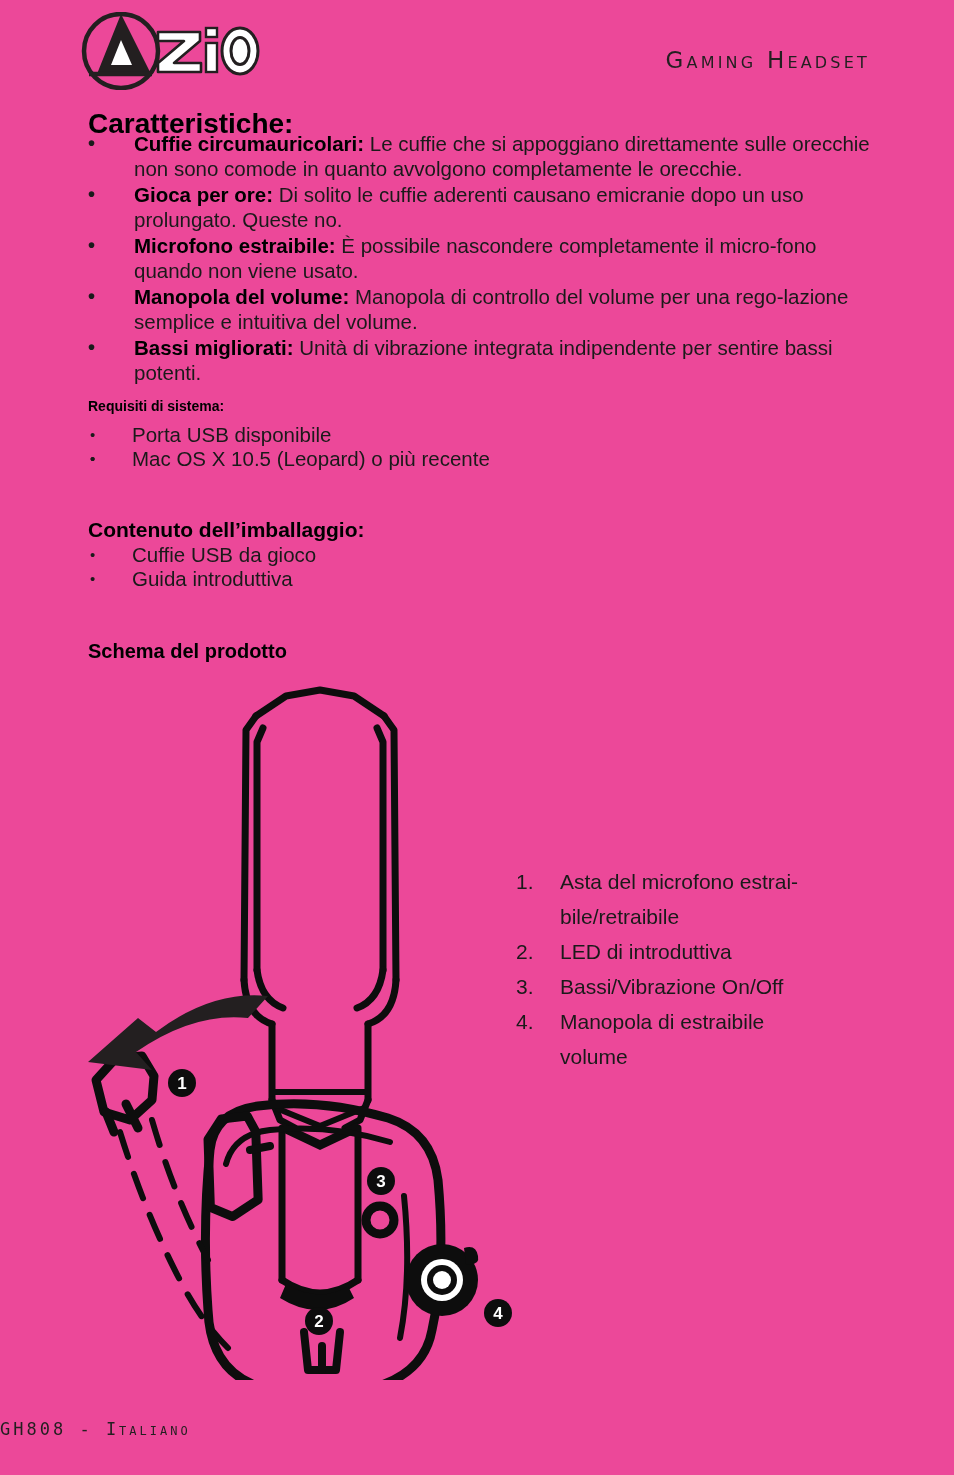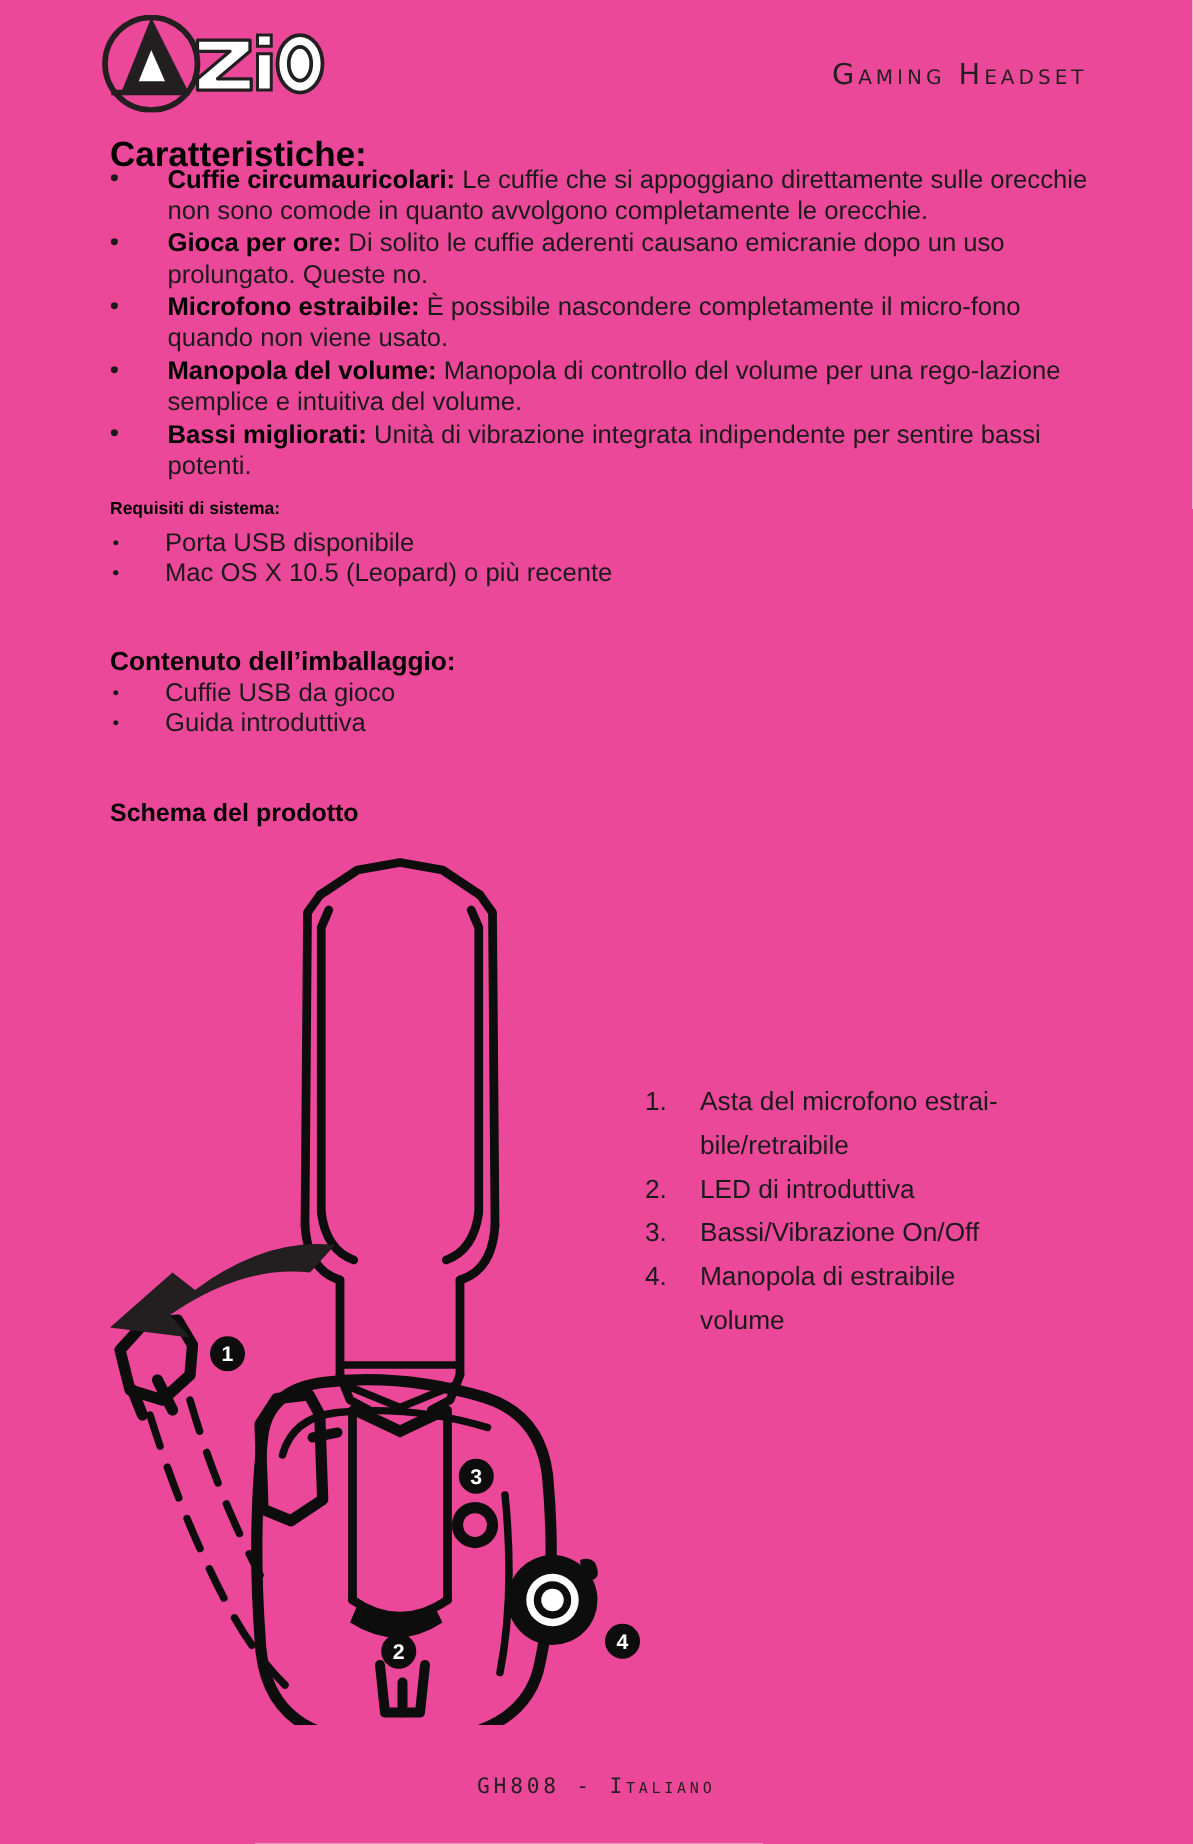--- a/index.html
+++ b/index.html
@@ -167,21 +167,20 @@
     width: 520px;
     height: 700px;
   }
 
   
   .footer {
     position: absolute;
     left: 0;
     bottom: 36px;
     width: 954px;
-    text-align: center;
     font-family: "DejaVu Sans Mono", monospace;
     font-size: 17px;
     font-variant: small-caps;
     letter-spacing: 3px;
     color: #231f20;
   }
 </style>
 </head>
 <body>
 

